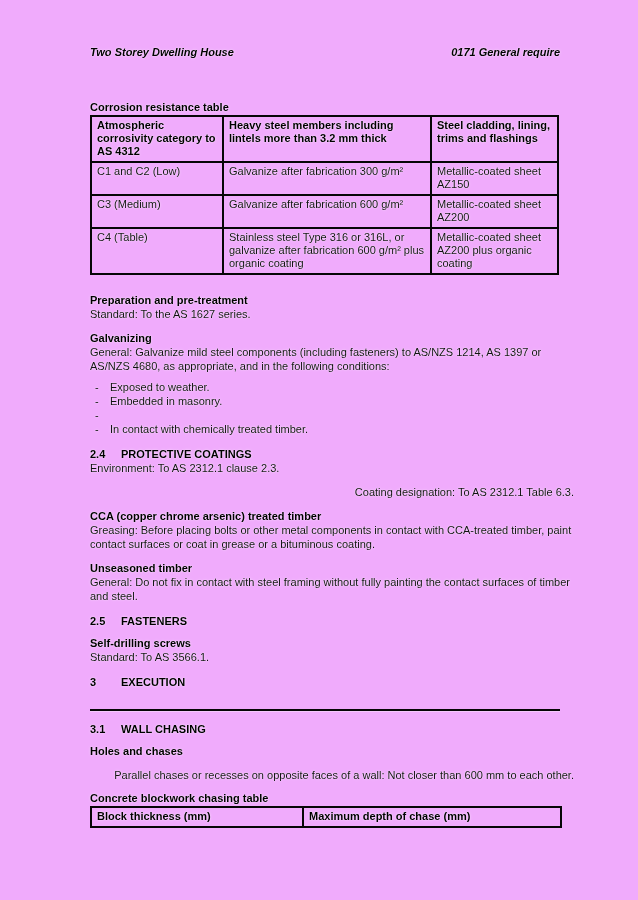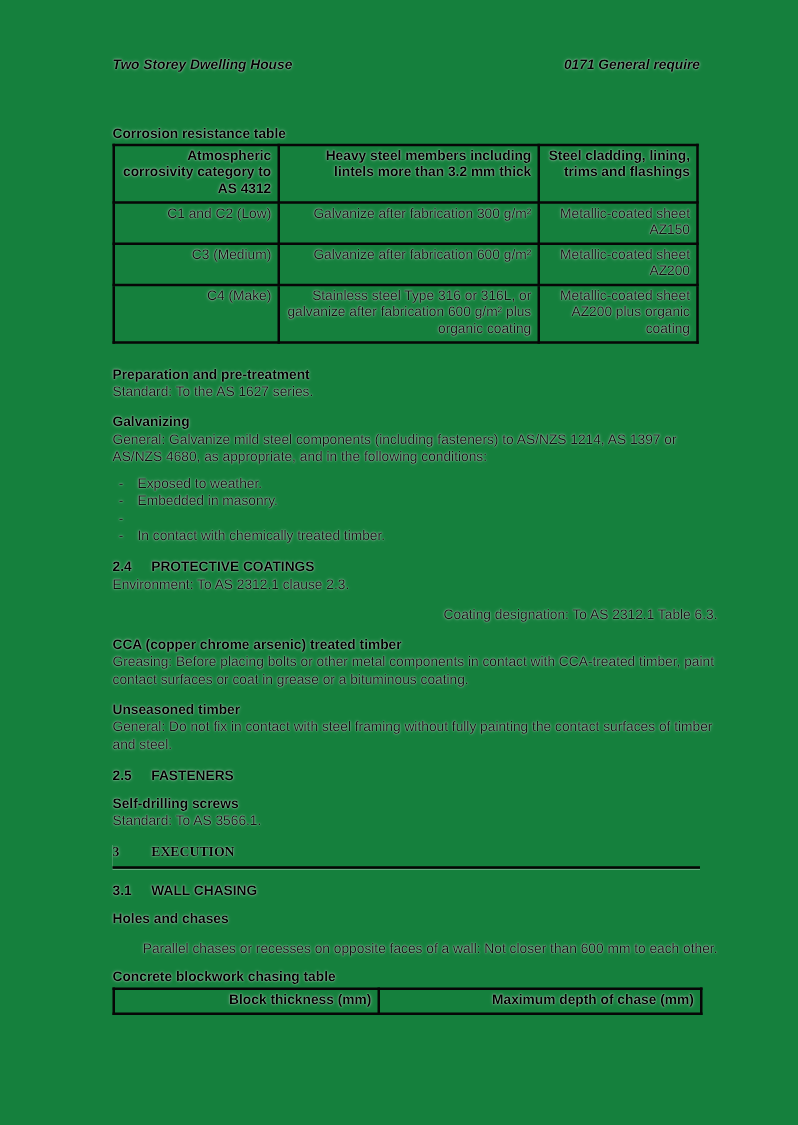--- a/index.html
+++ b/index.html
@@ -1,51 +1,51 @@
 <!DOCTYPE html>
 <html><head>
 <meta charset="utf-8">
 <style>
   html,body { margin:0; padding:0; background:#7c7c7c; }
   .canvas {
     position:relative; width:638px; height:900px;
-    background:#15803d; overflow:hidden;
+    background:#f0abfc; overflow:hidden;
     font-family:"Liberation Sans", sans-serif;
   }
   .doc {
     position:absolute; left:90px; top:45px; width:484px;
     color:#1b1b1b; font-size:11px; line-height:14px;
     text-shadow:0 0 1px rgba(255,255,255,0.85), 0 0 3px rgba(255,255,255,0.4);
     filter: blur(0.3px) contrast(1.1);
   }
   .running-header { display:flex; justify-content:space-between; width:470px;
     font-weight:bold; font-style:italic; color:#0d0d0d; }
   .table-title { font-weight:bold; color:#0b0b0b; margin-top:41px; }
   .table-title.second { margin-top:9px; }
   table.spec-table { border-collapse:collapse; table-layout:fixed; margin-top:1px; }
   table.corrosion { width:467px; }
   table.blockwork { width:470px; }
   .spec-table th, .spec-table td {
     border:2px solid #111; padding:2px 5px 3px 5px;
-    vertical-align:top; text-align:right; font-size:11px; line-height:13px;
+    vertical-align:top; text-align:left; font-size:11px; line-height:13px;
   }
   .spec-table th { font-weight:bold; color:#0b0b0b; }
   .subhead { font-weight:bold; color:#0b0b0b; margin-top:10px; }
   .subhead.first { margin-top:18px; }
   p.body-line { margin:0; }
   p.spaced { margin-top:10px;text-align:right; }
   .nowrap { white-space:nowrap; }
   .bullets { margin-top:7px; }
   .bullet-item { display:flex; padding-left:5px; margin-bottom:0; }
   .bullet-item .dash { width:15px; flex:none; }
   .sec-heading { font-weight:bold; color:#0b0b0b; margin-top:11px; }
   .sec-heading.gap-lg { }
   .sec-num { display:inline-block; width:31px; }
-  .rule-heading { width:470px; border-bottom:2.5px solid #101010; padding-bottom:4px;
-    box-shadow:0 1px 0 rgba(255,255,255,0.35);font-family:Liberation Serif, serif; }
+  .rule-heading { width:470px; border-bottom:2.5px solid #101010; padding-bottom:20px;
+    box-shadow:0 1px 0 rgba(255,255,255,0.35); }
 </style>
 </head>
 <body>
 
 <div class="canvas">
   <div class="doc">
 
     <div class="running-header">
       <span>Two Storey Dwelling House</span>
       <span>0171 General require</span>
@@ -70,21 +70,21 @@
           <td>C1 and C2 (Low)</td>
           <td>Galvanize after fabrication 300 g/m²</td>
           <td>Metallic-coated sheet AZ150</td>
         </tr>
         <tr>
           <td>C3 (Medium)</td>
           <td>Galvanize after fabrication 600 g/m²</td>
           <td>Metallic-coated sheet AZ200</td>
         </tr>
         <tr>
-          <td>C4 (Make)</td>
+          <td>C4 (Table)</td>
           <td>Stainless steel Type 316 or 316L, or galvanize after fabrication 600 g/m² plus organic coating</td>
           <td>Metallic-coated sheet AZ200 plus organic coating</td>
         </tr>
       </tbody>
     </table>
 
     <div class="subhead first">Preparation and pre-treatment</div>
     <p class="body-line">Standard: To the AS 1627 series.</p>
 
     <div class="subhead">Galvanizing</div>

